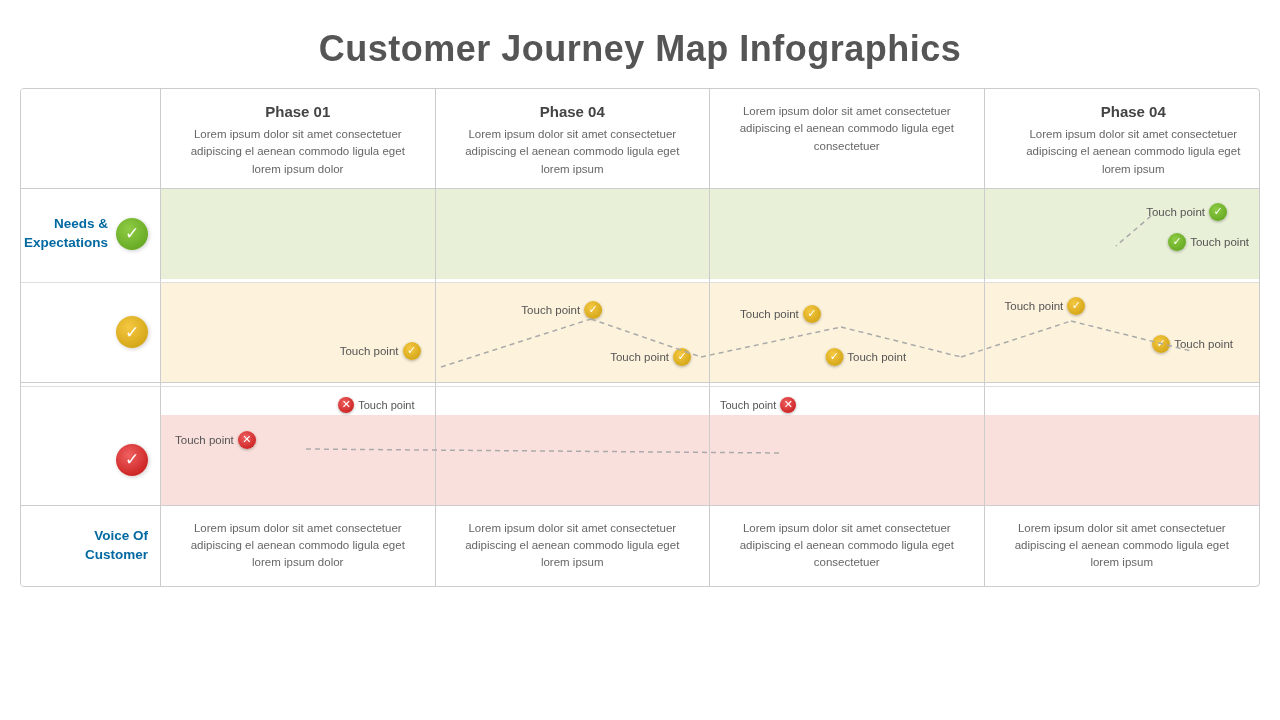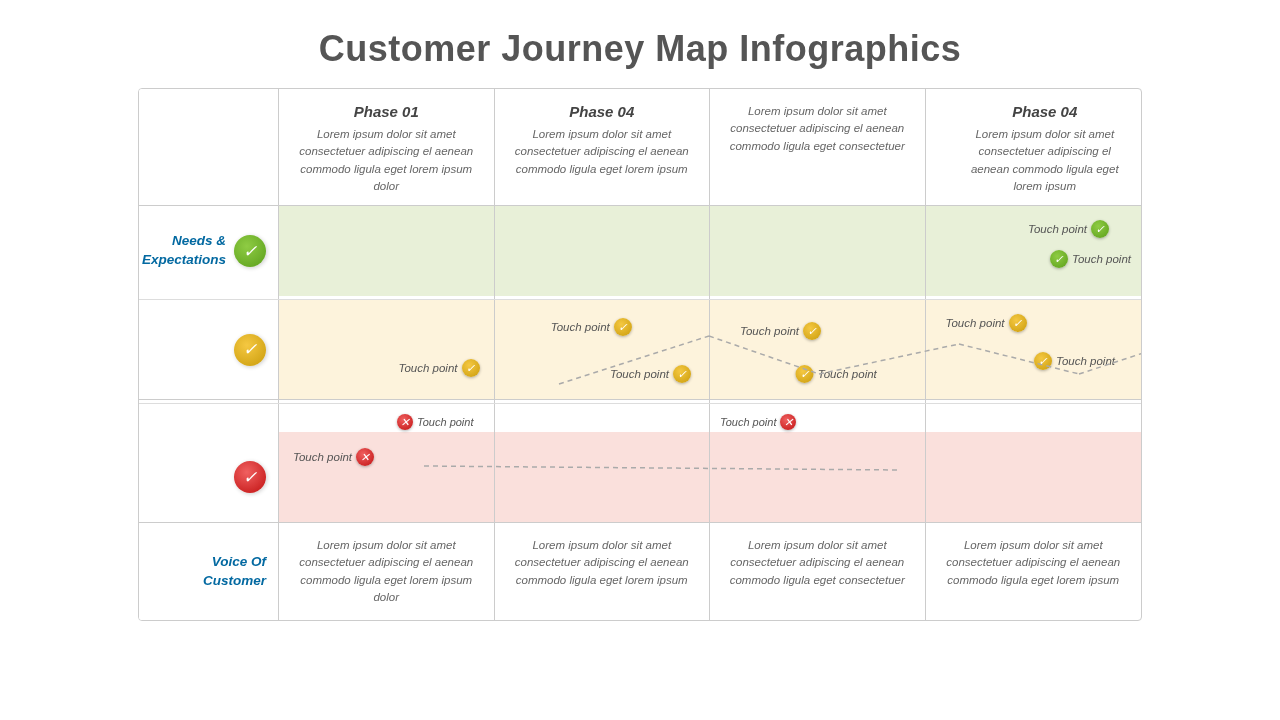--- a/index.html
+++ b/index.html
@@ -14,25 +14,24 @@
       align-items: center;
     }
     .page-title {
       font-size: 36px;
       font-weight: 700;
       color: #555;
       margin: 28px 0 18px 0;
       letter-spacing: 0.5px;
     }
     .map-container {
-      width: 1004px;
+      width: 1240px;
       border: 1.5px solid #ccc;
       border-radius: 4px;
       overflow: hidden;
-      font-style: italic;
     }
     
     .header-row {
       display: grid;
       grid-template-columns: 140px 1fr 1fr 1fr 1fr;
       border-bottom: 1.5px solid #ccc;
     }
     .header-left-cell {
       background: #fff;
       border-right: 1.5px solid #ccc;

